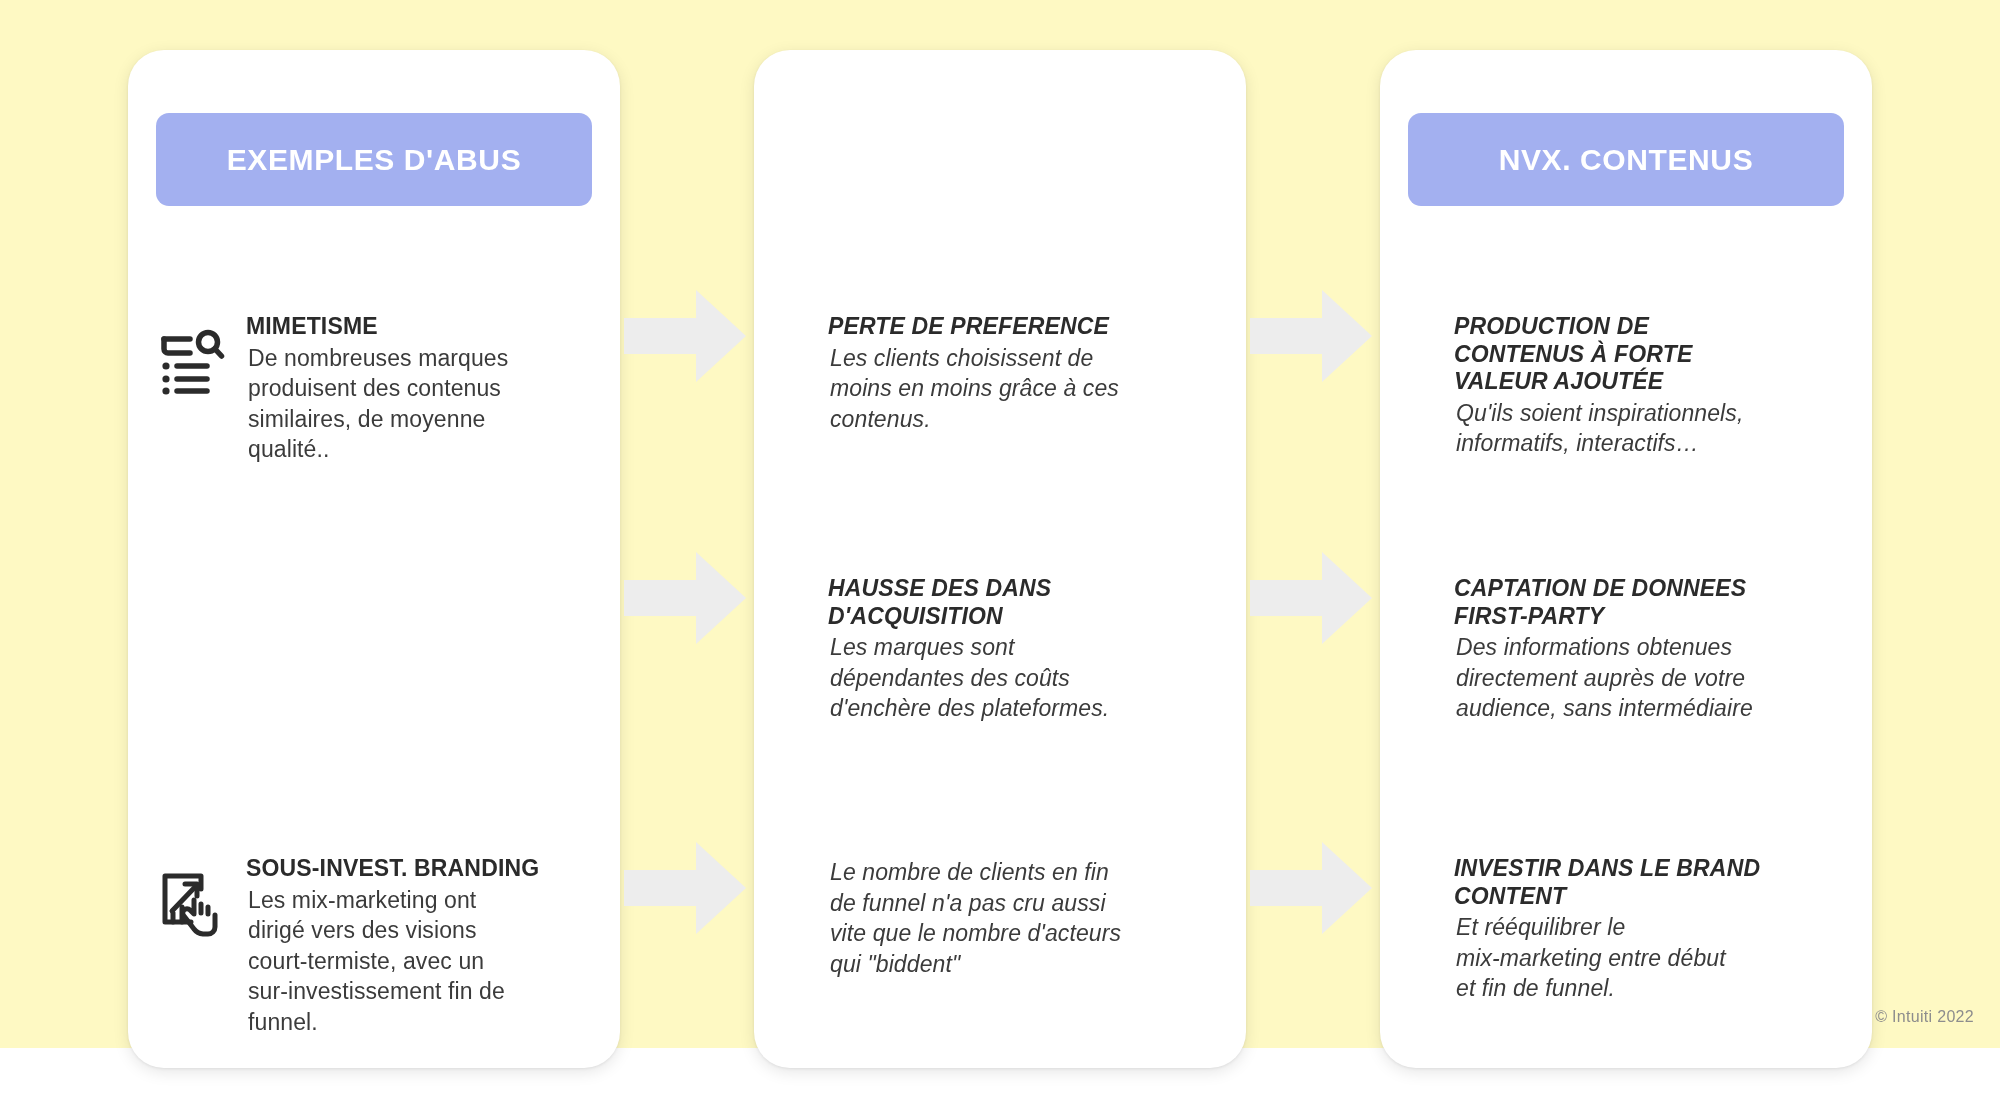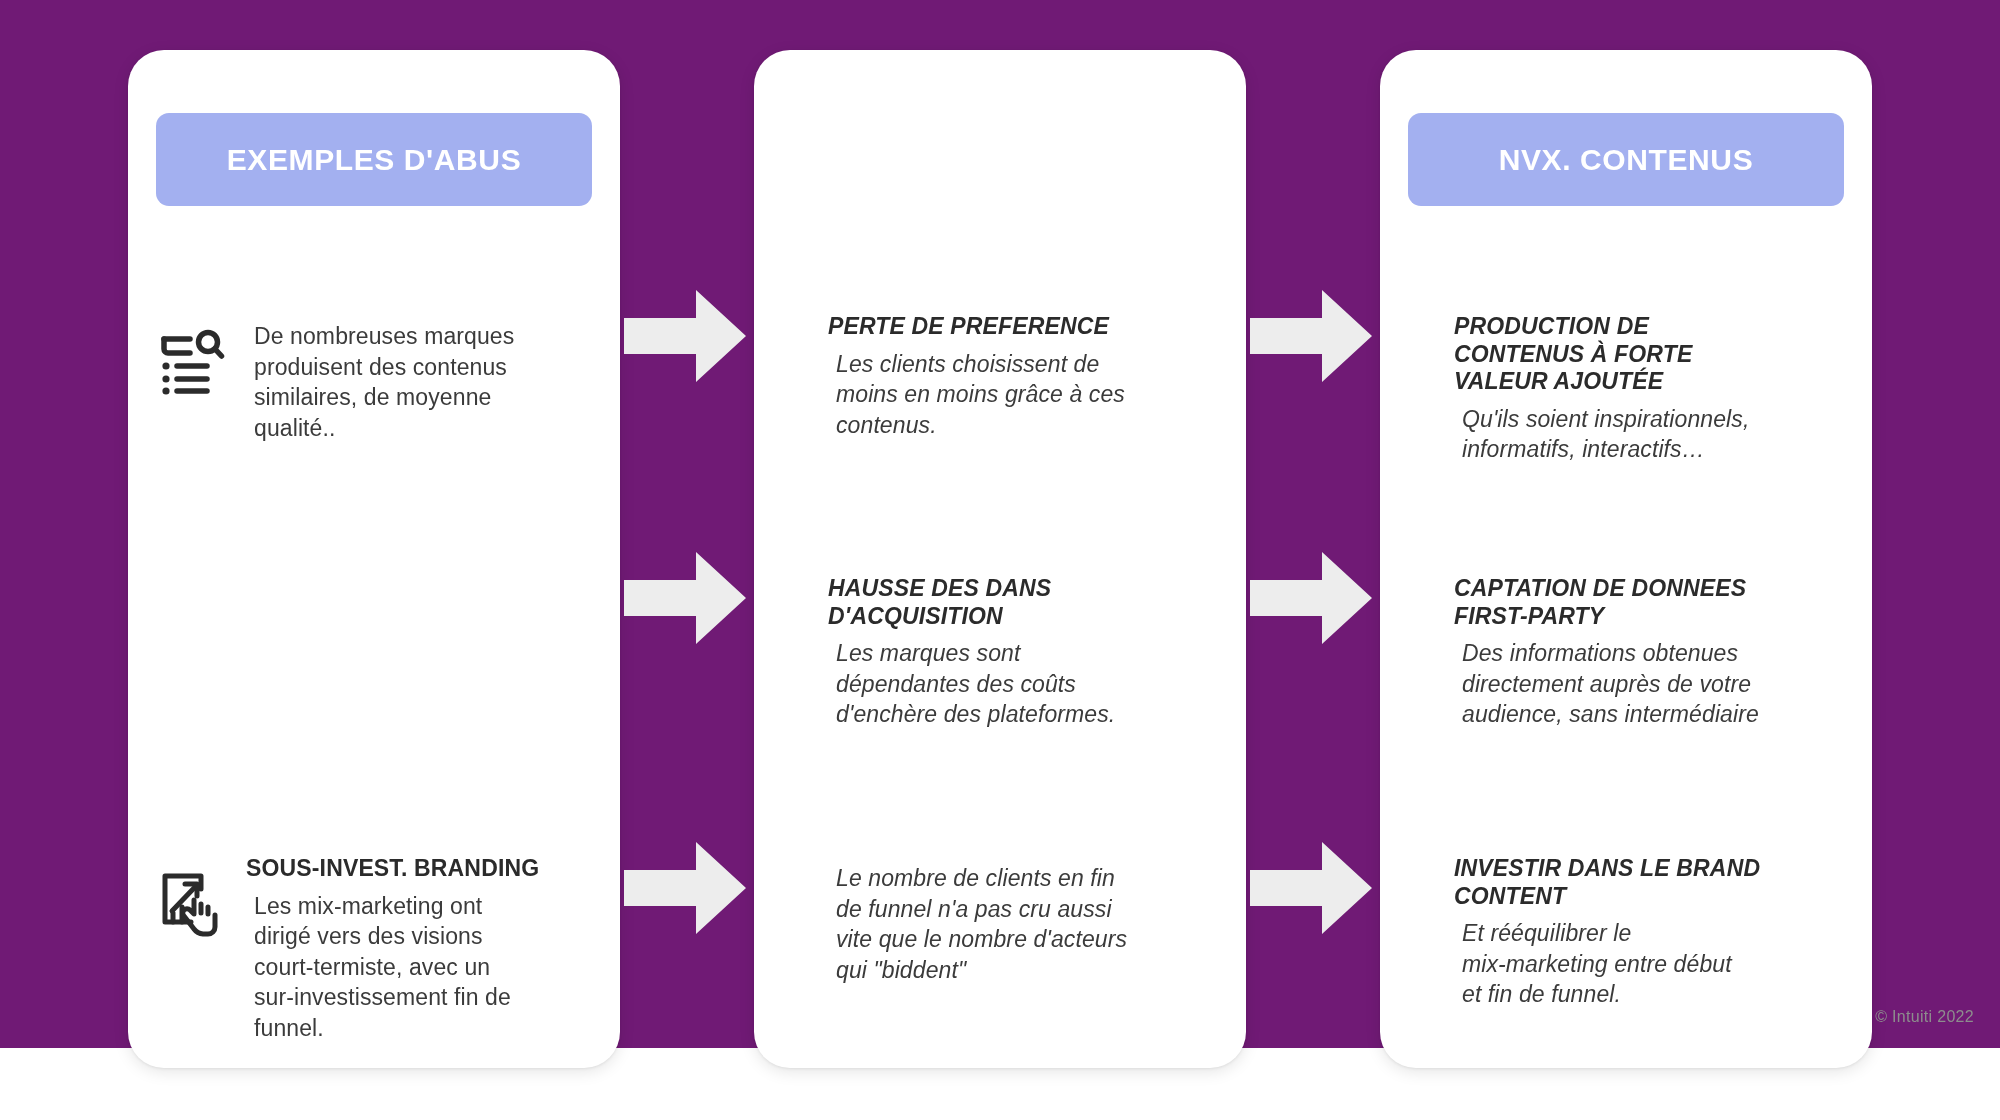--- a/index.html
+++ b/index.html
@@ -12,21 +12,21 @@
     height: 1120px;
     font-family: "Liberation Sans", sans-serif;
     overflow: hidden;
     position: relative;
   }
 
   #stage {
     position: relative;
     width: 2000px;
     height: 1048px;
-    background: #701a75;
+    background: #fef9c3;
   }
 
   
   .card {
     position: absolute;
     top: 50px;
     width: 492px;
     height: 1018px;
     background: #ffffff;
     border-radius: 36px;
@@ -100,21 +100,21 @@
     letter-spacing: 0.15px;
     margin: 0 0 2px 0;
     white-space: pre-line;
   }
   .row-body {
     font-size: 23px;
     font-weight: normal;
     color: #3b3b3b;
     line-height: 1.33;
     letter-spacing: 0.1px;
-    margin: 8px;
+    margin: 2px;
     white-space: pre-line;
   }
 
   
   .arrow {
     position: absolute;
     width: 122px;
     height: 92px;
   }
   .arrow svg { display: block; width: 122px; height: 92px; }
@@ -156,20 +156,21 @@
             <path d="M59 24 l6.5 7" stroke="#2b2b2b" stroke-width="5.5" stroke-linecap="round"></path>
             <circle cx="10" cy="41" r="3.6" fill="#2b2b2b"></circle>
             <path d="M21 41 h30" stroke="#2b2b2b" stroke-width="5.5" stroke-linecap="round"></path>
             <circle cx="10" cy="54" r="3.6" fill="#2b2b2b"></circle>
             <path d="M21 54 h30" stroke="#2b2b2b" stroke-width="5.5" stroke-linecap="round"></path>
             <circle cx="10" cy="66" r="3.6" fill="#2b2b2b"></circle>
             <path d="M21 66 h30" stroke="#2b2b2b" stroke-width="5.5" stroke-linecap="round"></path>
           </svg>
         </span>
         <div class="row-text">
+          <p class="row-title">MIMETISME</p>
           <p class="row-body">De nombreuses marques
 produisent des contenus
 similaires, de moyenne
 qualité..</p>
         </div>
       </div>
 
 
       <div class="row r2">
         <span class="row-icon">

